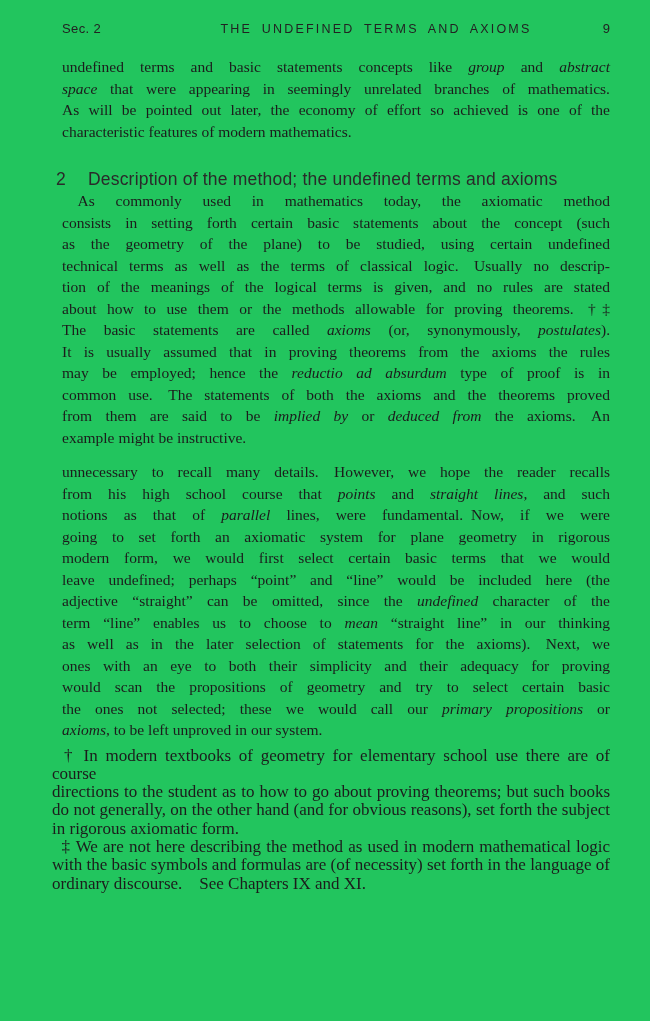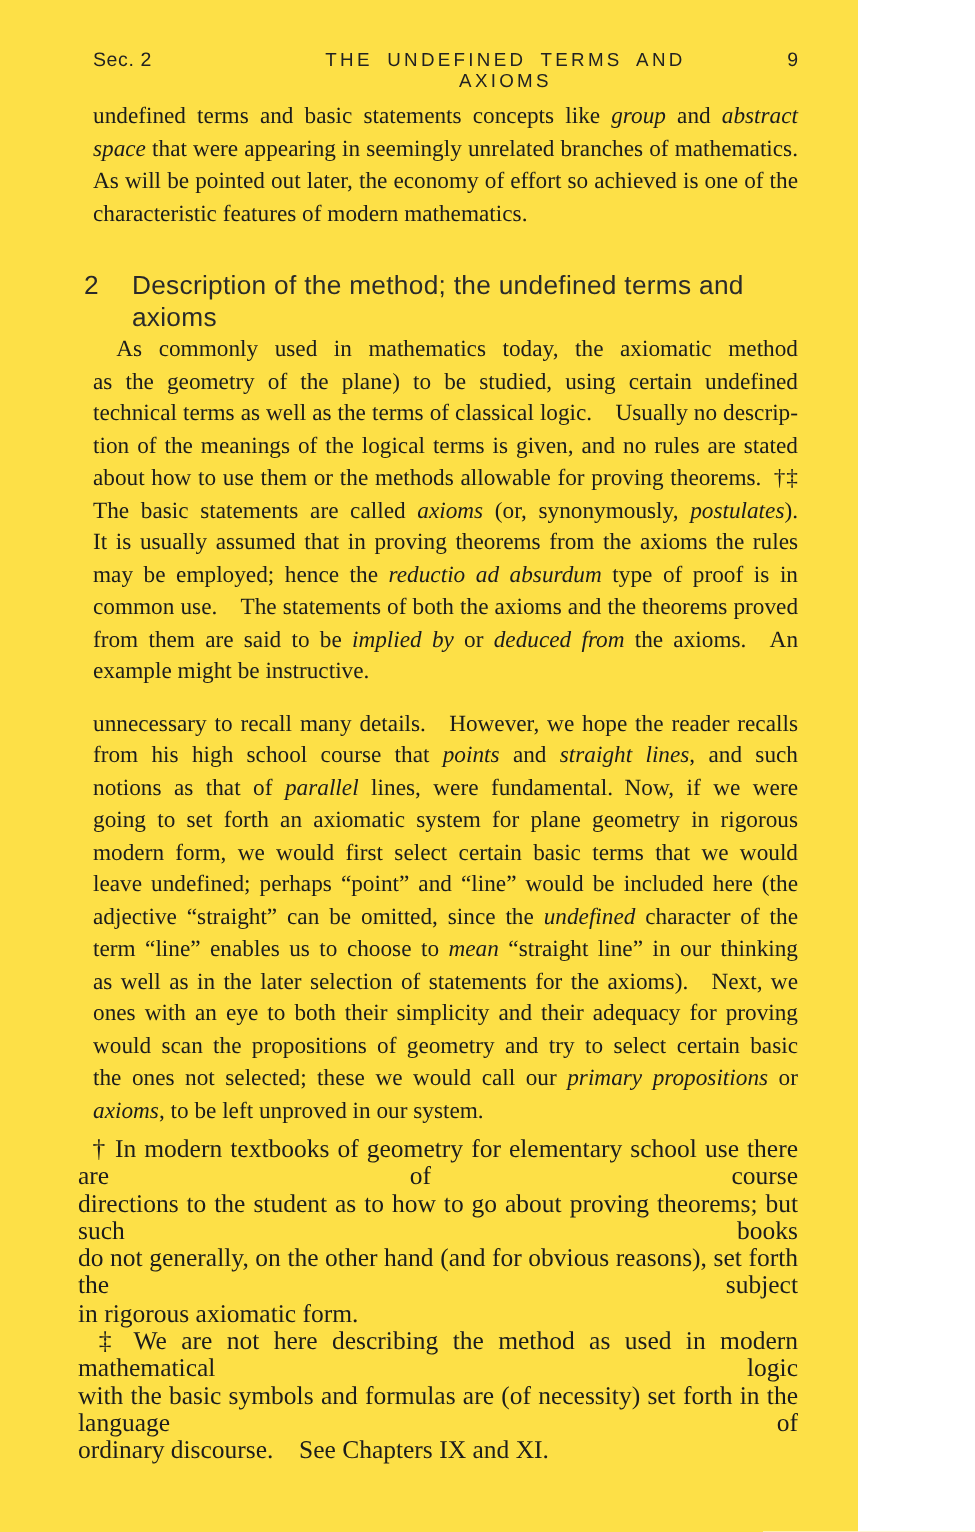--- a/index.html
+++ b/index.html
@@ -1,22 +1,22 @@
 <!DOCTYPE html>
 <html><head>
 <meta charset="utf-8">
 <style>
   html, body { margin: 0; padding: 0; background: #ffffff; }
   .page {
     position: relative;
-    width: 572px;
+    width: 650px;
     height: 1021px;
-    background: #fde047;
+    background: #22c55e;
     box-sizing: border-box;
-    padding: 32px 40px 0 62px;
+    padding: 21px 40px 0 62px;
     color: #1c1c1c;
     overflow: hidden;
     font-family: "Liberation Serif", serif;
   }
   
   .header {
     display: flex;
     align-items: baseline;
     font-family: "Liberation Sans", sans-serif;
     font-size: 13px;
@@ -88,20 +88,21 @@
       <div class="tline lastline">characteristic features of modern mathematics.</div>
     </div>
 
   <div class="heading">
     <span class="hnum">2</span>
     <span class="htxt">Description of the method; the undefined terms and axioms</span>
   </div>
 
   <div class="block para-method">
       <div class="tline"> As commonly used in mathematics today, the axiomatic method</div>
+      <div class="tline">consists in setting forth certain basic statements about the concept (such</div>
       <div class="tline">as the geometry of the plane) to be studied, using certain undefined</div>
       <div class="tline">technical terms as well as the terms of classical logic. Usually no descrip-</div>
       <div class="tline">tion of the meanings of the logical terms is given, and no rules are stated</div>
       <div class="tline">about how to use them or the methods allowable for proving theorems. †‡</div>
       <div class="tline">The basic statements are called <i>axioms</i> (or, synonymously, <i>postulates</i>).</div>
       <div class="tline">It is usually assumed that in proving theorems from the axioms the rules</div>
       <div class="tline">may be employed; hence the <i>reductio ad absurdum</i> type of proof is in</div>
       <div class="tline">common use. The statements of both the axioms and the theorems proved</div>
       <div class="tline">from them are said to be <i>implied by</i> or <i>deduced from</i> the axioms. An</div>
       <div class="tline lastline">example might be instructive.</div>

